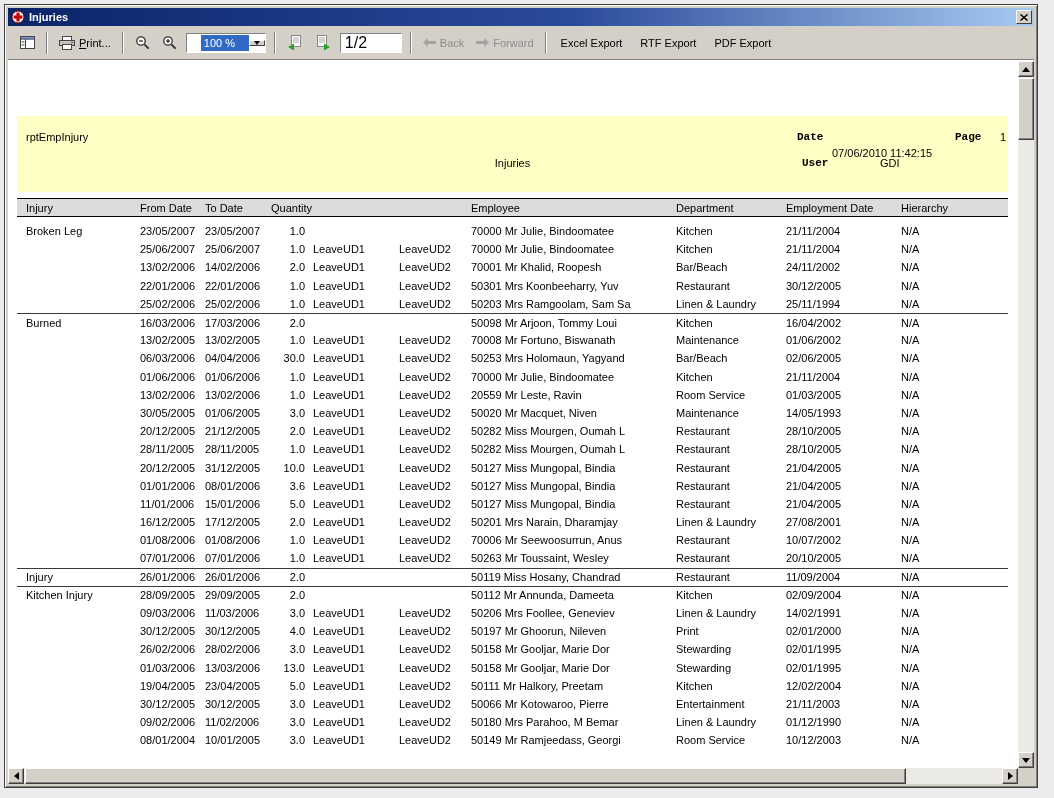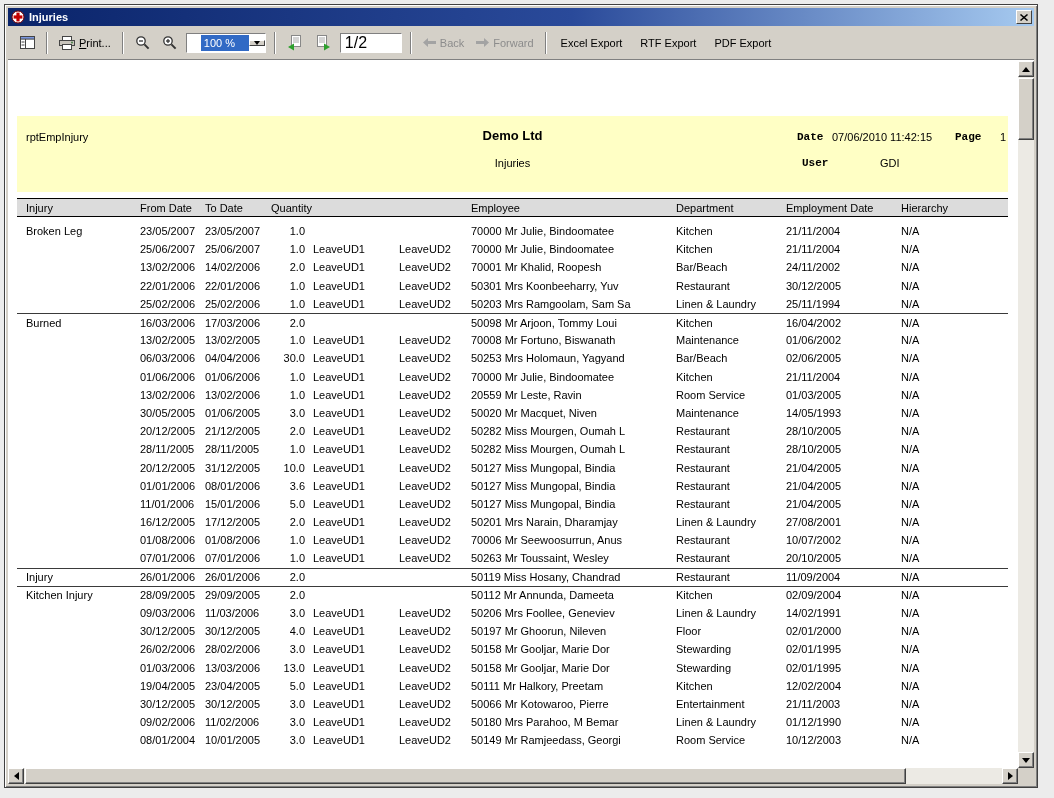--- a/index.html
+++ b/index.html
@@ -74,21 +74,21 @@
   .viewer { position: absolute; left: 3px; right: 3px; top: 56px; bottom: 3px; background: #fff; }
   .report-scroll { position: absolute; left: 0; top: 0; right: 16px; bottom: 16px; overflow: hidden; background: #fff; }
   .page { position: relative; margin: 55px 0 0 9px; width: 991px; }
 
   .band { position: relative; height: 76px; background: var(--band-bg, #ffffc5); }
   .rpt-name { position: absolute; left: 9px; top: 15px; }
   .rpt-company { position: absolute; left: 0; width: 100%; top: 12px; text-align: center; font-weight: bold; font-size: 13px; }
   .rpt-subtitle { position: absolute; left: 0; width: 100%; top: 41px; text-align: center; }
   .bold { font-weight: bold; font-family: Liberation Mono, monospace; }
   .rpt-date-label  { position: absolute; left: 780px; top: 15px; }
-  .rpt-date-value  { position: absolute; left: 815px; top: 15px; white-space: nowrap; }
+  .rpt-date-value  { position: absolute; left: 815px; top: 31px; white-space: nowrap; }
   .rpt-page-label  { position: absolute; left: 938px; top: 15px; }
   .rpt-page-value  { position: absolute; left: 983px; top: 15px; }
   .rpt-user-label  { position: absolute; left: 785px; top: 41px; }
   .rpt-user-value  { position: absolute; left: 863px; top: 41px; }
 
   .grid { display: grid; grid-template-columns: 114px 65px 66px 42px 86px 72px 205px 110px 115px 1fr; }
   .colhead {
     margin-top: 6px; padding-left: 9px; height: 19px; align-items: center;
     background: var(--column-header-bg, #dcdcdc);
     border-top: 1px solid #000; border-bottom: 1px solid #000;
@@ -244,21 +244,20 @@
     <button class="tbtn export-btn">RTF Export</button>
     <button class="tbtn export-btn">PDF Export</button>
   </div>
 
   <div class="viewer">
     <div class="report-scroll">
       <div class="page">
 
         <div class="band">
           <span class="rpt-name">rptEmpInjury</span>
-          <div class="rpt-company">Demo Ltd</div>
           <div class="rpt-subtitle">Injuries</div>
           <span class="rpt-date-label bold">Date</span>
           <span class="rpt-date-value">07/06/2010 11:42:15</span>
           <span class="rpt-page-label bold">Page</span>
           <span class="rpt-page-value">1</span>
           <span class="rpt-user-label bold">User</span>
           <span class="rpt-user-value">GDI</span>
         </div>
 
         <div class="colhead grid">
@@ -537,21 +536,21 @@
               <div class="cell c-hierarchy">N/A</div>
             </div>
             <div class="trow">
               <div class="cell c-injury"></div>
               <div class="cell c-from-date">30/12/2005</div>
               <div class="cell c-to-date">30/12/2005</div>
               <div class="cell c-quantity">4.0</div>
               <div class="cell c-leave-ud1">LeaveUD1</div>
               <div class="cell c-leave-ud2">LeaveUD2</div>
               <div class="cell c-employee">50197 Mr Ghoorun, Nileven</div>
-              <div class="cell c-department">Floor</div>
+              <div class="cell c-department">Print</div>
               <div class="cell c-employment-date">02/01/2000</div>
               <div class="cell c-hierarchy">N/A</div>
             </div>
             <div class="trow">
               <div class="cell c-injury"></div>
               <div class="cell c-from-date">26/02/2006</div>
               <div class="cell c-to-date">28/02/2006</div>
               <div class="cell c-quantity">3.0</div>
               <div class="cell c-leave-ud1">LeaveUD1</div>
               <div class="cell c-leave-ud2">LeaveUD2</div>

